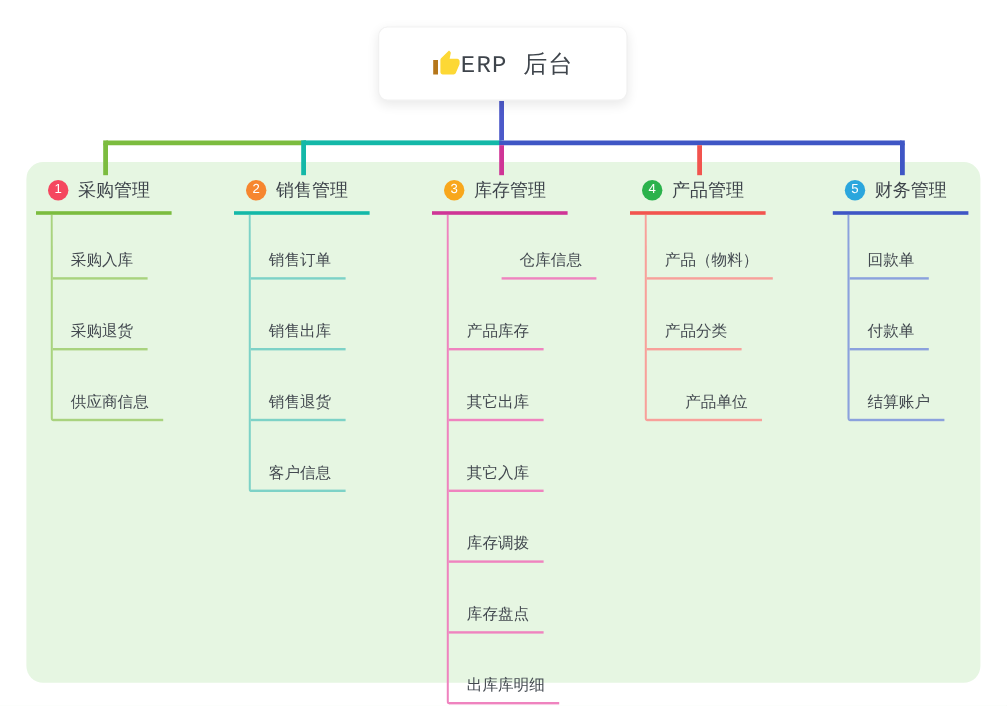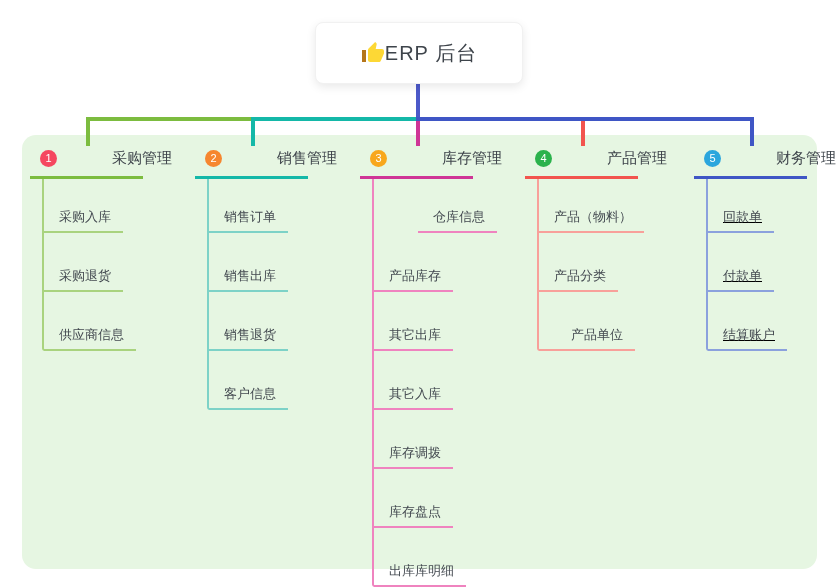--- a/index.html
+++ b/index.html
@@ -6,21 +6,21 @@
   html,body { background:#ffffff; }
   body { font-family:"Liberation Sans","DejaVu Sans",sans-serif; }
   .canvas { position:relative; width:839px; height:588px; background:#ffffff; overflow:hidden; }
 
   
   .root-node {
     position:absolute; left:315px; top:22px; width:208px; height:62px;
     background:#ffffff; border:1px solid #f1f1f1; border-radius:8px;
     box-shadow:0 3px 10px rgba(0,0,0,0.09);
     display:flex; align-items:center; justify-content:center; 
-    z-index:3; cursor:pointer;
+    z-index:3; cursor:pointer;font-family:Liberation Mono, monospace;
   }
   .root-title { font-size:20px; color:#3e444b; letter-spacing:1px; }
   .thumb { width:24px; height:24px; display:inline-flex; }
 
   
   .panel {
     position:absolute; left:22px; top:135px; width:795px; height:434px;
     background:#e6f6e2; border-radius:14px; z-index:0;
   }
 
@@ -31,21 +31,21 @@
   .col { position:absolute; top:148px; width:160px; z-index:2; }
   .bheader {
     display:flex; align-items:center; gap:8px;
     width:113px; height:31px; padding:0 0 7px 10px;
     border-bottom:3px solid #000; cursor:pointer;
   }
   .badge {
     width:17px; height:17px; border-radius:50%; flex:0 0 17px;
     color:#ffffff; font-size:11px; line-height:17px; text-align:center;
   }
-  .btitle { font-size:15px; color:#3e444b; white-space:nowrap;margin-left:47px; }
+  .btitle { font-size:15px; color:#3e444b; white-space:nowrap; }
   .children {
     margin-left:12px; width:max-content;
     border-left:2px solid; border-bottom-left-radius:3px;
   }
   .child {
     width:max-content;
     padding:34px 12px 5px 15px;
     border-bottom:2px solid;
     font-size:13px; color:#434950; white-space:nowrap; cursor:pointer;
   }
@@ -128,21 +128,21 @@
           <div class="child" style="border-bottom-color: rgb(248, 160, 154);">产品（物料）</div>
           <div class="child" style="border-bottom-color: rgb(248, 160, 154);">产品分类</div>
           <div class="child" style="border-bottom-color: rgb(248, 160, 154); padding-left: 32px;">产品单位</div>
         </div>
       </div>
       <div class="col" style="left: 694px;">
         <div class="bheader" style="border-bottom-color: rgb(63, 86, 197);">
           <span class="badge" style="background: rgb(43, 166, 221);">5</span>
           <span class="btitle">财务管理</span>
         </div>
-        <div class="children" style="border-left-color: rgb(139, 161, 221); text-decoration: underline;">
+        <div class="children" style="border-left-color: rgb(139, 161, 221);">
           <div class="child" style="border-bottom-color: rgb(139, 161, 221);">回款单</div>
           <div class="child" style="border-bottom-color: rgb(139, 161, 221);">付款单</div>
           <div class="child" style="border-bottom-color: rgb(139, 161, 221);">结算账户</div>
         </div>
       </div>
     </div>
 
 </div>
 
 </body></html>

